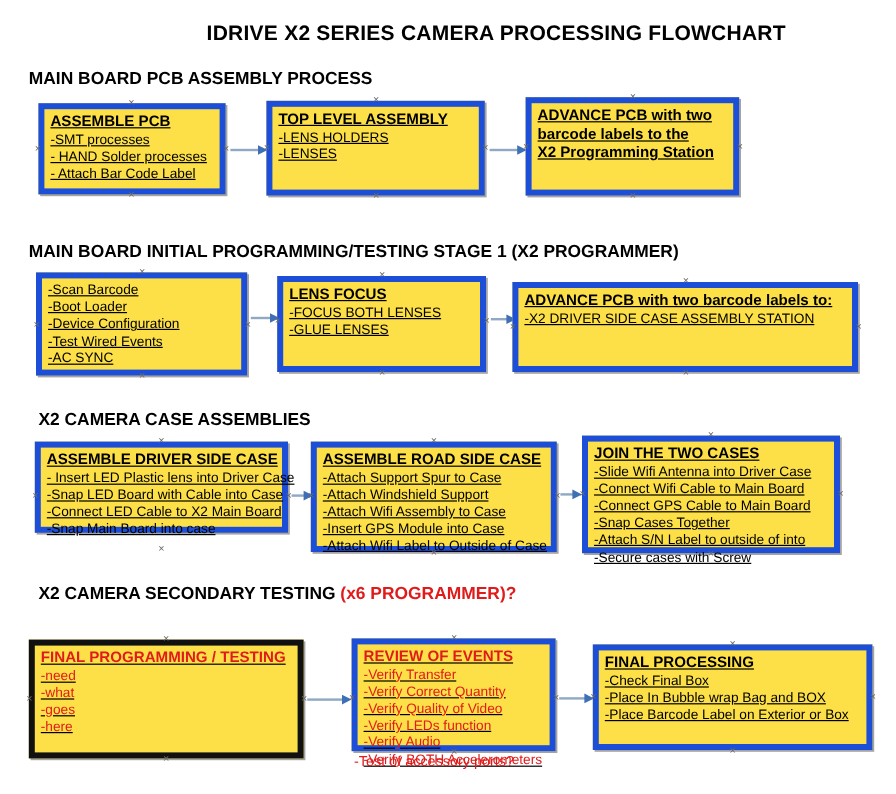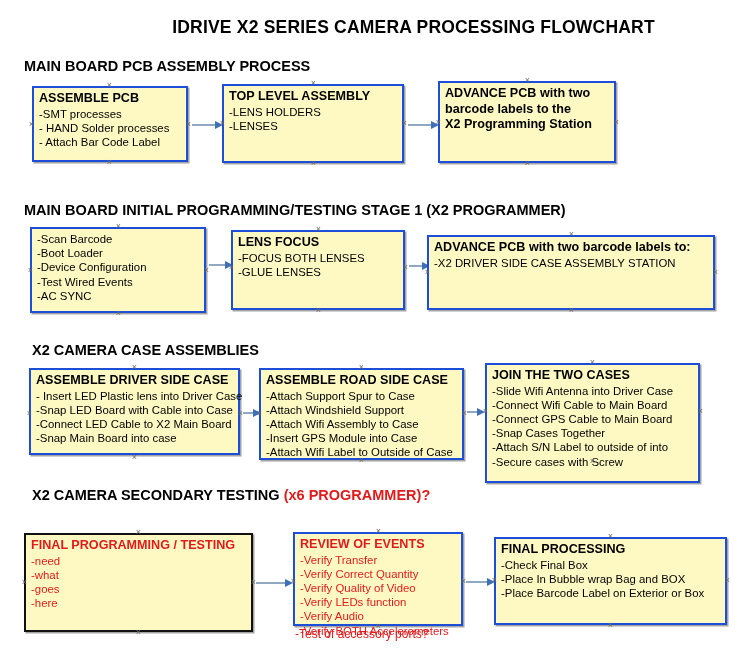--- a/index.html
+++ b/index.html
@@ -41,25 +41,26 @@
     white-space: nowrap;
   }
   .section-title .accent {
     color: #e01b1b;
   }
 
   
   .node {
     position: absolute;
     box-sizing: border-box;
-    background: #fef9c3;
-    border: 2px solid #1d4ed8;
+    background: #fde047;
+    border: 5px solid #1d4ed8;
     box-shadow: 1.5px 1.5px 0 rgba(90,90,90,0.55);
     padding: 3px 4px 2px 5px;
     overflow: visible;
+    text-decoration: underline;
   }
   .node.dark-border { border-color: #111111; }
 
   .node-title {
     font-size: 12.6px;
     font-weight: bold;
     color: #000000;
     line-height: 14.5px;
     white-space: nowrap;
     margin-bottom: 1px;
@@ -198,21 +199,21 @@
   </div>
   <div class="handle" style="left:424px; top:269px;"></div>
   <div class="handle" style="left:568px; top:231px;"></div>
   <div class="handle" style="left:568px; top:307px;"></div>
   <div class="handle" style="left:712px; top:269px;"></div>
 
   <div class="section-title" style="left:32px; top:342px;">
     <span>X2 CAMERA CASE ASSEMBLIES</span>
   </div>
 
-  <div class="node" style="left:29px; top:368px; width:211px; height:87px;">
+  <div class="node" style="left:29px; top:368px; width:211px; height:76px;">
     <div class="node-title">ASSEMBLE DRIVER SIDE CASE</div>
     <div class="node-line">- Insert LED Plastic lens into Driver Case</div>
     <div class="node-line">-Snap LED Board with Cable into Case</div>
     <div class="node-line">-Connect LED Cable to X2 Main Board</div>
     <div class="node-line">-Snap Main Board into case</div>
   </div>
   <div class="handle" style="left:26px;  top:410px;"></div>
   <div class="handle" style="left:131px; top:364px;"></div>
   <div class="handle" style="left:131px; top:454px;"></div>
   <div class="handle" style="left:237px; top:410px;"></div>
@@ -227,21 +228,21 @@
     <div class="node-line">-Insert GPS Module into Case</div>
     <div class="node-line">-Attach Wifi Label to Outside of Case</div>
   </div>
   <div class="handle" style="left:256px; top:410px;"></div>
   <div class="handle" style="left:358px; top:364px;"></div>
   <div class="handle" style="left:358px; top:457px;"></div>
   <div class="handle" style="left:461px; top:410px;"></div>
 
   <div class="connector" style="left:467px; top:411px; width:11px;"></div>
 
-  <div class="node" style="left:485px; top:363px; width:215px; height:120px;">
+  <div class="node" style="left:485px; top:363px; width:215px; height:98px;">
     <div class="node-title">JOIN THE TWO CASES</div>
     <div class="node-line">-Slide Wifi Antenna into Driver Case</div>
     <div class="node-line">-Connect Wifi Cable to Main Board</div>
     <div class="node-line">-Connect GPS Cable to Main Board</div>
     <div class="node-line">-Snap Cases Together</div>
     <div class="node-line">-Attach S/N Label to outside of into</div>
     <div class="node-line">-Secure cases with Screw</div>
   </div>
   <div class="handle" style="left:482px; top:408px;"></div>
   <div class="handle" style="left:589px; top:359px;"></div>

